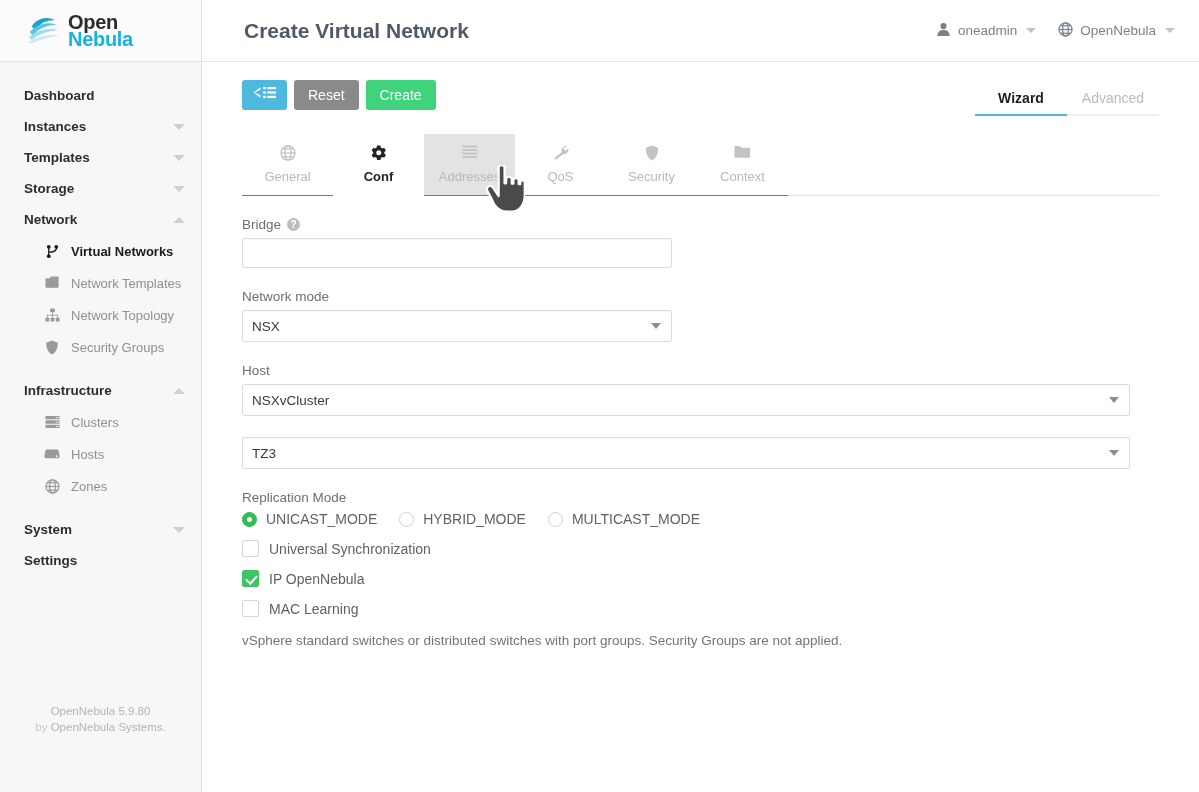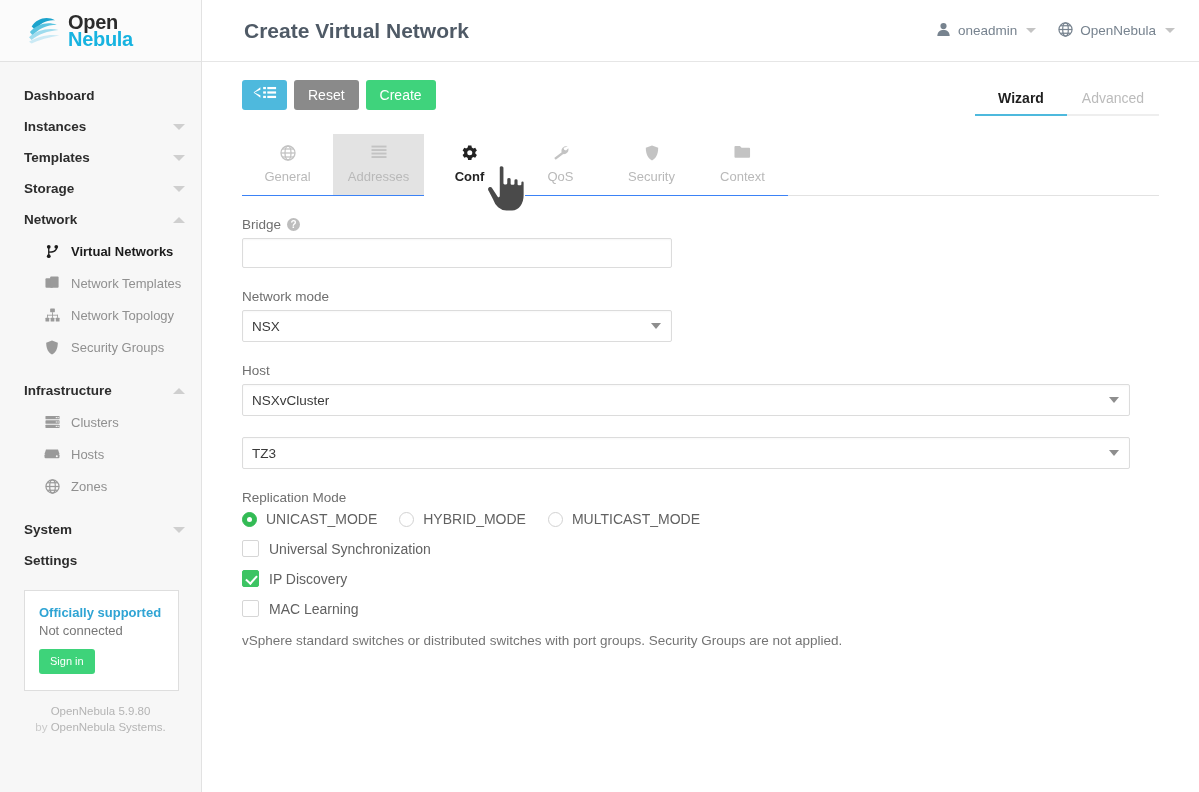--- a/index.html
+++ b/index.html
@@ -519,25 +519,20 @@
 
       <div class="nav-group">
         <span class="label">System</span>
         <span class="caret down"></span>
       </div>
 
       <div class="nav-group">
         <span class="label">Settings</span>
       </div>
 
-      <div class="support-box">
-        <div class="support-title">Officially supported</div>
-        <div class="support-status">Not connected</div>
-        <button class="signin-btn">Sign in</button>
-      </div>
     </div>
 
     <div class="sidebar-footer">
       <div>OpenNebula 5.9.80</div>
       <div><span class="by">by </span><span class="sys">OpenNebula Systems.</span></div>
     </div>
   </div>
 
   <div class="main">
 
@@ -607,40 +602,40 @@
               <circle cx="8" cy="8" r="7"></circle>
                 <ellipse cx="8" cy="8" rx="3" ry="7"></ellipse>
               <line x1="1" y1="8" x2="15" y2="8"></line>
                 <line x1="2.3" y1="4" x2="13.7" y2="4"></line>
                 <line x1="2.3" y1="12" x2="13.7" y2="12"></line>
             </svg>
           </span>
           <span class="tab-label">General</span>
         </div>
 
+        <div class="tab active">
+          <span class="tab-ico">
+            <svg width="16" height="16" viewBox="0 0 16 16" fill="currentColor">
+              <path d="M9.4 0.6 L9.8 2.6 A5.6 5.6 0 0 1 11.3 3.5 L13.2 2.7 L14.9 5.6 L13.3 6.9 A5.6 5.6 0 0 1 13.3 8.6 L14.9 9.9 L13.2 12.8 L11.3 12 A5.6 5.6 0 0 1 9.8 12.9 L9.4 14.9 L6.1 14.9 L5.7 12.9 A5.6 5.6 0 0 1 4.2 12 L2.3 12.8 L0.6 9.9 L2.2 8.6 A5.6 5.6 0 0 1 2.2 6.9 L0.6 5.6 L2.3 2.7 L4.2 3.5 A5.6 5.6 0 0 1 5.7 2.6 L6.1 0.6 Z"></path>
+              <circle cx="7.75" cy="7.75" r="2.5" fill="#ffffff"></circle>
+            </svg>
+          </span>
+          <span class="tab-label">Conf</span>
+        </div>
+
         <div class="tab hover">
           <span class="tab-ico">
             <svg width="16" height="14" viewBox="0 0 16 14" fill="currentColor">
               <rect x="0.5" y="0.6" width="15" height="1.9"></rect>
               <rect x="0.5" y="4.1" width="15" height="1.9"></rect>
               <rect x="0.5" y="7.6" width="15" height="1.9"></rect>
               <rect x="0.5" y="11.1" width="15" height="1.9"></rect>
             </svg>
           </span>
           <span class="tab-label">Addresses</span>
-        </div>
-
-        <div class="tab active">
-          <span class="tab-ico">
-            <svg width="16" height="16" viewBox="0 0 16 16" fill="currentColor">
-              <path d="M9.4 0.6 L9.8 2.6 A5.6 5.6 0 0 1 11.3 3.5 L13.2 2.7 L14.9 5.6 L13.3 6.9 A5.6 5.6 0 0 1 13.3 8.6 L14.9 9.9 L13.2 12.8 L11.3 12 A5.6 5.6 0 0 1 9.8 12.9 L9.4 14.9 L6.1 14.9 L5.7 12.9 A5.6 5.6 0 0 1 4.2 12 L2.3 12.8 L0.6 9.9 L2.2 8.6 A5.6 5.6 0 0 1 2.2 6.9 L0.6 5.6 L2.3 2.7 L4.2 3.5 A5.6 5.6 0 0 1 5.7 2.6 L6.1 0.6 Z"></path>
-              <circle cx="7.75" cy="7.75" r="2.5" fill="#ffffff"></circle>
-            </svg>
-          </span>
-          <span class="tab-label">Conf</span>
         </div>
 
         <div class="tab">
           <span class="tab-ico">
             <svg width="16" height="16" viewBox="0 0 16 16" fill="currentColor">
               <path d="M14.8 1.6 A4.6 4.6 0 0 0 8.7 7.3 L1.2 13.1 L2.7 14.8 L10.3 9.1 A4.6 4.6 0 0 0 15.3 3.3 L13 5.4 L11.1 4.8 L10.6 2.8 Z"></path>
             </svg>
           </span>
           <span class="tab-label">QoS</span>
         </div>
@@ -725,21 +720,21 @@
           </label>
         </div>
 
         <label class="check-row">
           <span class="checkbox"></span>
           <span class="opt-label">Universal Synchronization</span>
         </label>
 
         <label class="check-row">
           <span class="checkbox checked"></span>
-          <span class="opt-label">IP Discovery</span>
+          <span class="opt-label">IP OpenNebula</span>
         </label>
 
         <label class="check-row">
           <span class="checkbox"></span>
           <span class="opt-label">MAC Learning</span>
         </label>
 
         <div class="hint-text">vSphere standard switches or distributed switches with port groups. Security Groups are not applied.</div>
       </div>
 

